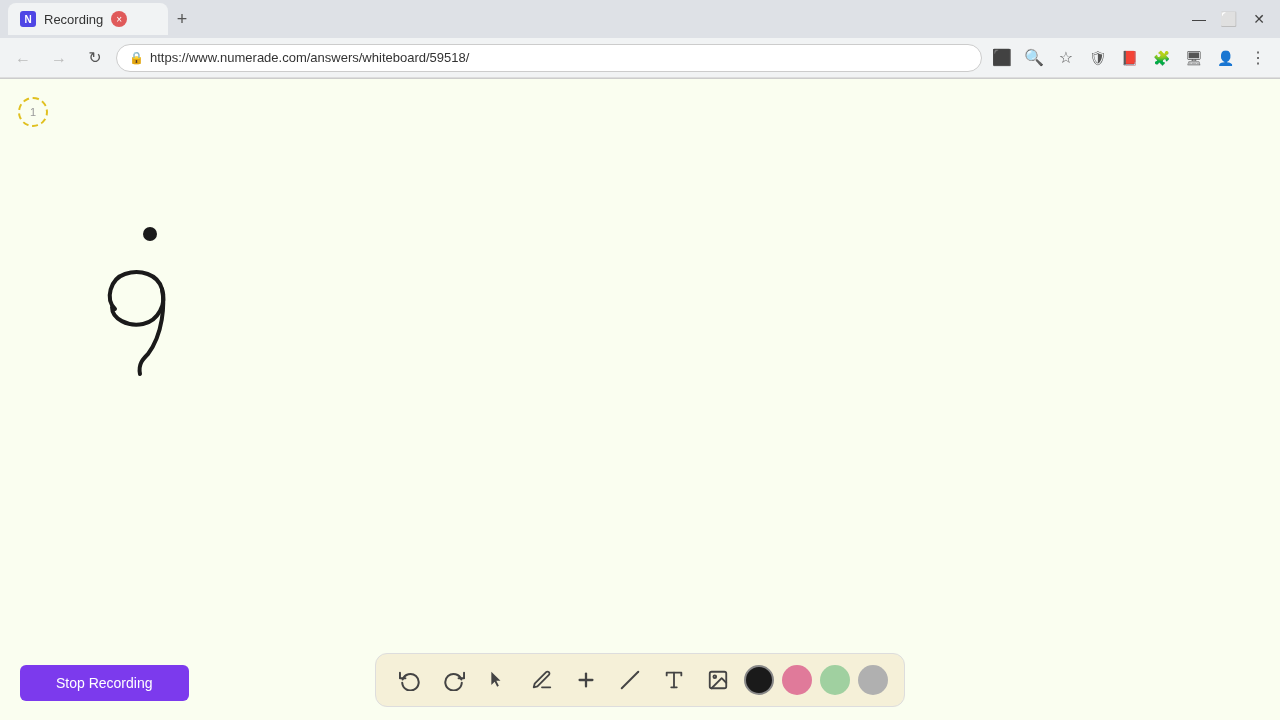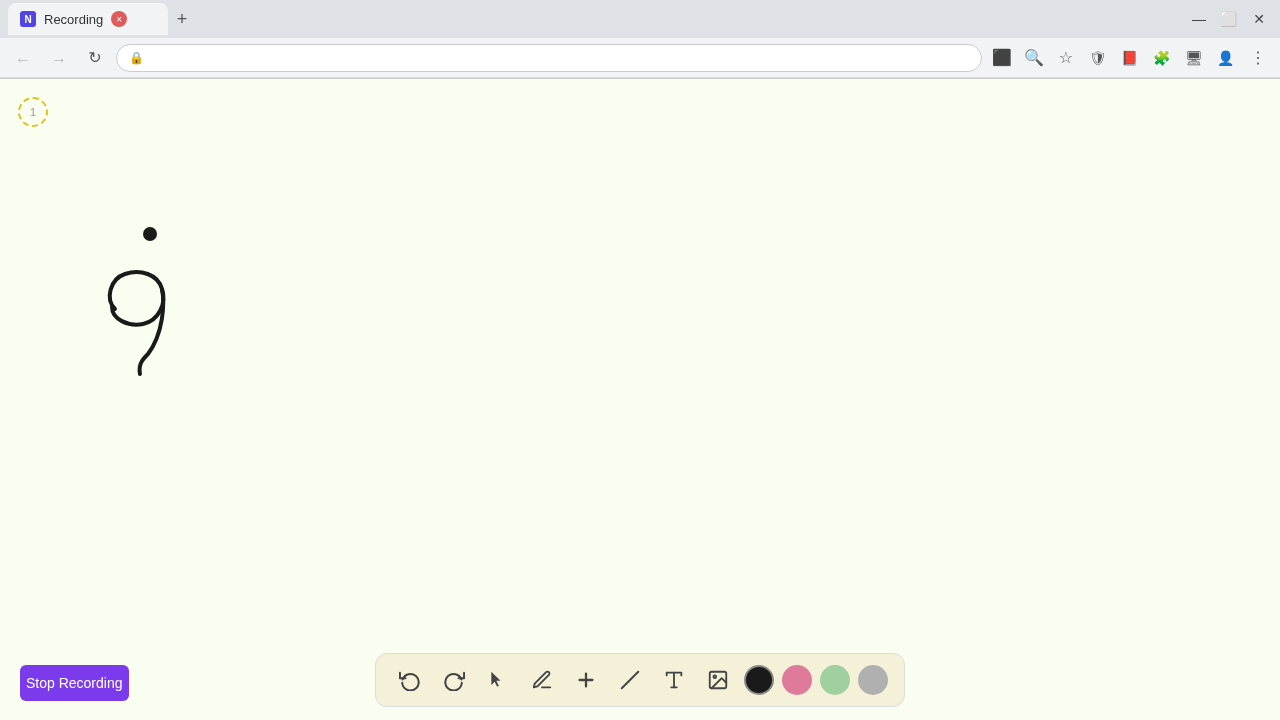--- a/index.html
+++ b/index.html
@@ -116,21 +116,21 @@
     }
 
     
     .stop-recording-btn {
       position: absolute;
       bottom: 20px; left: 20px;
       background: #7c3aed;
       color: white;
       border: none;
       border-radius: 6px;
-      padding: 10px 6px;
+      padding: 10px 36px;
       font-size: 14px;
       font-weight: 500;
       cursor: pointer;
       z-index: 10;
     }
 
     
     .toolbar {
       position: absolute;
       bottom: 14px;
@@ -190,20 +190,21 @@
       <div class="win-btn">✕</div>
     </div>
   </div>
 
   <div class="nav-bar">
     <div class="nav-icon disabled">←</div>
     <div class="nav-icon disabled">→</div>
     <div class="nav-icon">↻</div>
     <div class="address-bar">
       <span class="address-bar-lock">🔒</span>
+      <span>https://www.numerade.com/answers/whiteboard/59518/</span>
     </div>
     <div class="nav-actions">
       <div class="nav-action-icon">⬛</div>
       <div class="nav-action-icon">🔍</div>
       <div class="nav-action-icon">☆</div>
       <div class="nav-action-icon" style="font-size:14px;">🛡</div>
       <div class="nav-action-icon" style="font-size:14px;">📕</div>
       <div class="nav-action-icon" style="font-size:14px;">🧩</div>
       <div class="nav-action-icon" style="font-size:14px;">🖥</div>
       <div class="nav-action-icon" style="font-size:14px;">👤</div>

